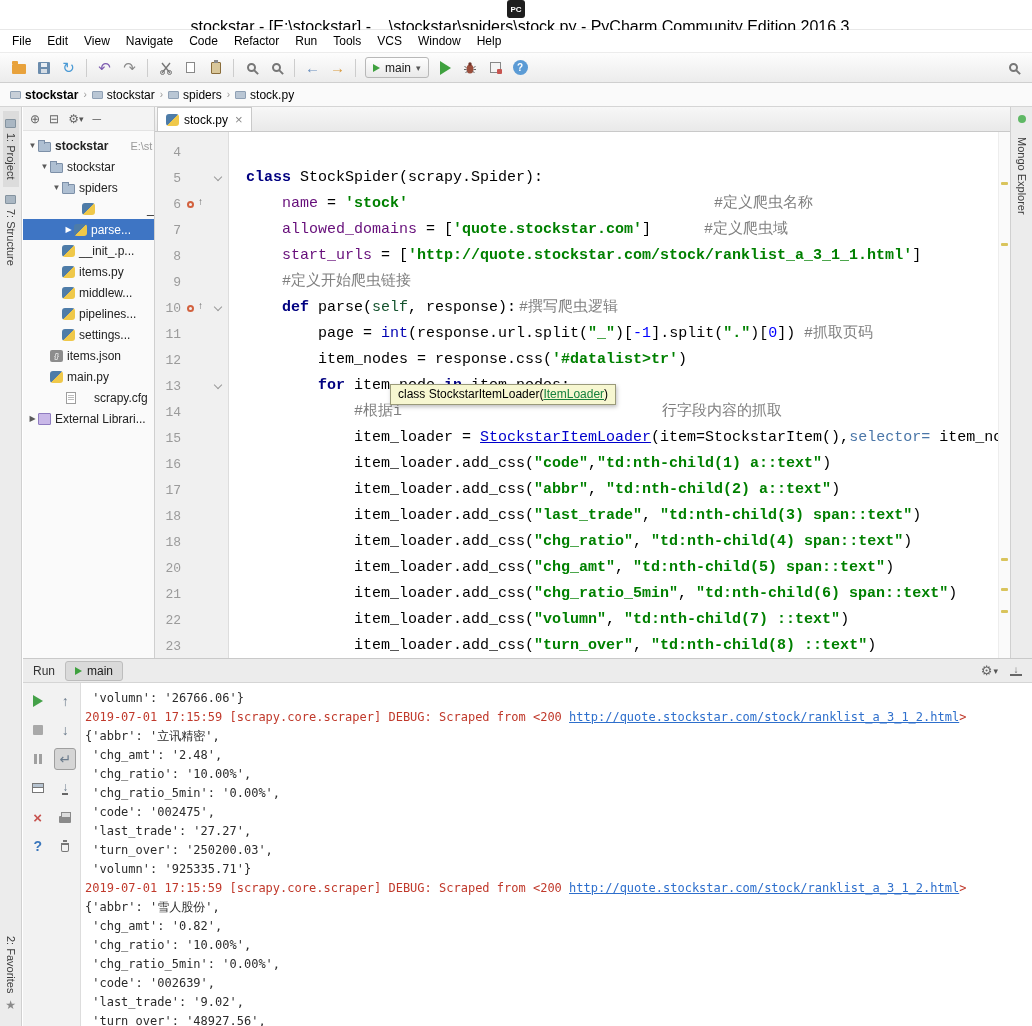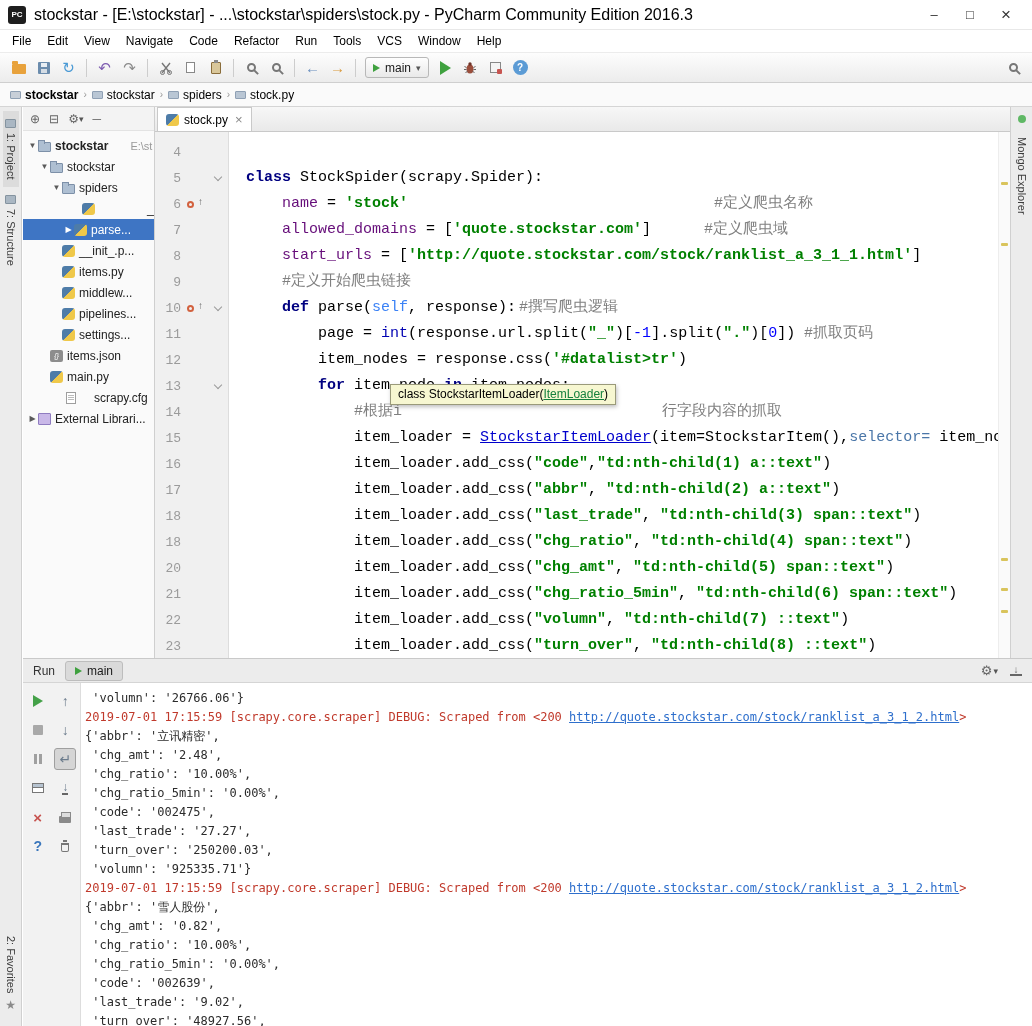--- a/index.html
+++ b/index.html
@@ -1,21 +1,21 @@
 <!DOCTYPE html>
 <html><head>
 <meta charset="utf-8">
 <style>
 *{margin:0;padding:0;box-sizing:border-box;}
 html,body{width:1032px;height:1026px;}
 body{font-family:"Liberation Sans",sans-serif;font-size:12px;color:#1a1a1a;background:#fff;}
 .app{position:relative;width:1032px;height:1026px;background:#fff;overflow:hidden;}
 
 
-.titlebar{position:absolute;left:0;top:0;width:1032px;height:30px;background:#fff;border-bottom:1px solid #e8e8e8;display:flex;align-items:center;padding:0 8px;}
+.titlebar{position:absolute;left:0;top:0;width:1032px;height:30px;background:#fff;border-bottom:1px solid #e8e8e8;display:flex;align-items:center;padding:0 8px;flex-direction:column;}
 .app-logo{width:18px;height:18px;background:#1e1e1e;border-radius:3px;color:#fff;font-size:8px;font-weight:bold;display:flex;align-items:center;justify-content:center;flex:none;}
 .title{margin-left:8px;font-size:16px;color:#000;white-space:nowrap;}
 .win-controls{margin-left:auto;display:flex;}
 .win-btn{width:36px;height:26px;display:flex;align-items:center;justify-content:center;font-size:13px;color:#333;}
 .win-btn.close{font-size:17px;}
 
 
 .menubar{position:absolute;left:0;top:30px;width:1032px;height:23px;background:#fff;display:flex;align-items:center;padding-left:4px;border-bottom:1px solid #ececec;}
 .menu-item{padding:3px 8px;color:#000;}
 
@@ -104,21 +104,21 @@
 .g-ovr .ring{position:absolute;left:0;top:3px;width:7px;height:7px;border:2px solid #d2613e;border-radius:50%;font-style:normal;}
 .g-ovr .arr{position:absolute;right:0;top:-2px;font-style:normal;font-size:10px;color:#666;}
 .g-fold-mk{width:6px;height:6px;border-right:1.5px solid #9a9a9a;border-bottom:1.5px solid #9a9a9a;transform:rotate(45deg);margin-top:-3px;}
 .code{flex:1;padding:7px 0 0 3px;font-family:"Liberation Mono",monospace;font-size:15px;line-height:26px;white-space:pre;overflow:hidden;position:relative;color:#000;}
 .cl{height:26px;position:relative;margin-left:14px;}
 .cl .abs{position:absolute;top:0;}
 .c-kw{color:#000080;font-weight:bold;}
 .c-str{color:#008000;font-weight:bold;}
 .c-com{color:#808080;}
 .c-attr{color:#660E7A;}
-.c-self{color:#3b82f6;}
+.c-self{color:#14532d;}
 .c-bi{color:#0000B2;}
 .c-num{color:#0000FF;}
 .c-link{color:#0000CC;text-decoration:underline;}
 .c-kwarg{color:#4a76a8;}
 .error-stripe{position:absolute;right:0;top:0;width:12px;height:100%;background:#fafafa;border-left:1px solid #ededed;}
 .tick{position:absolute;left:2px;width:7px;height:3px;background:#d9c45c;border-radius:1px;}
 .tooltip{position:absolute;left:235px;top:252px;background:#f7f7d1;border:1px solid #9a9a7a;padding:2px 7px 3px;font-size:12px;color:#000;white-space:nowrap;box-shadow:1px 2px 4px rgba(0,0,0,.25);z-index:5;}
 .tt-link{color:#15803d;text-decoration:underline;}
 
 

